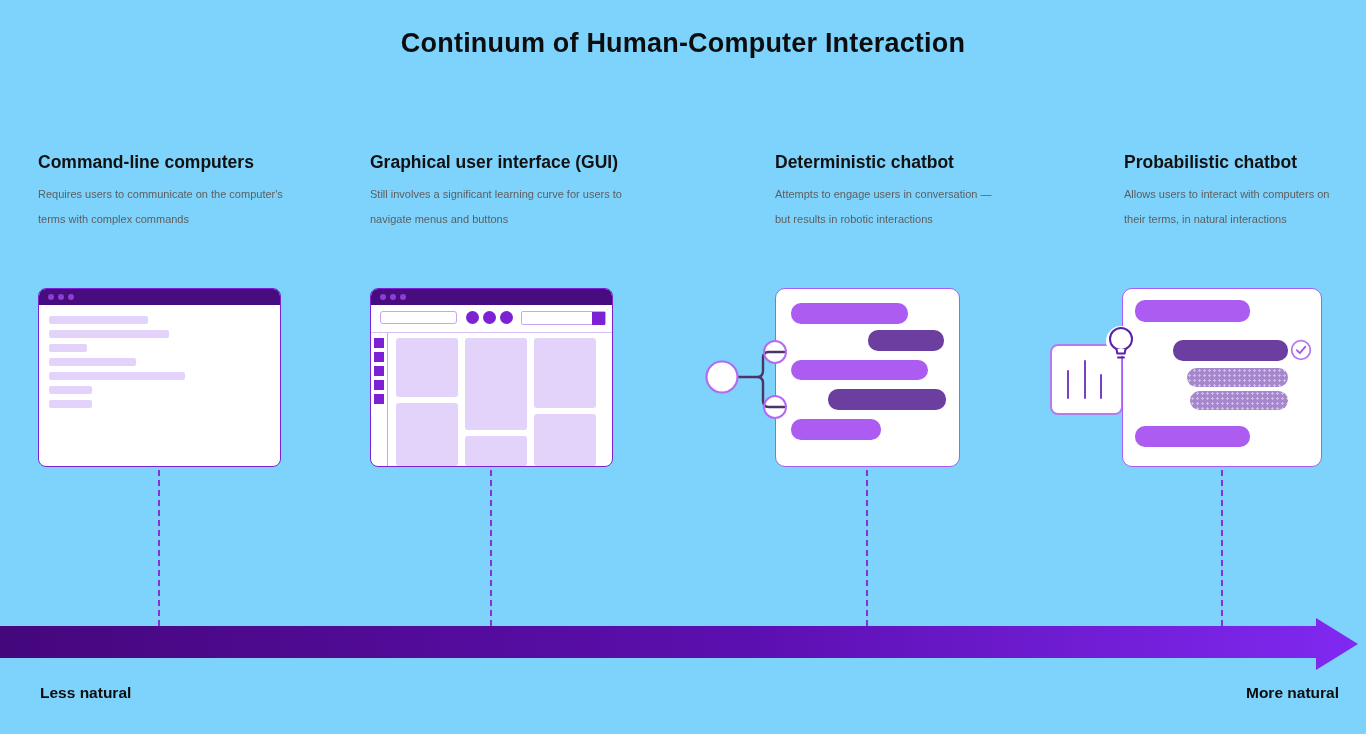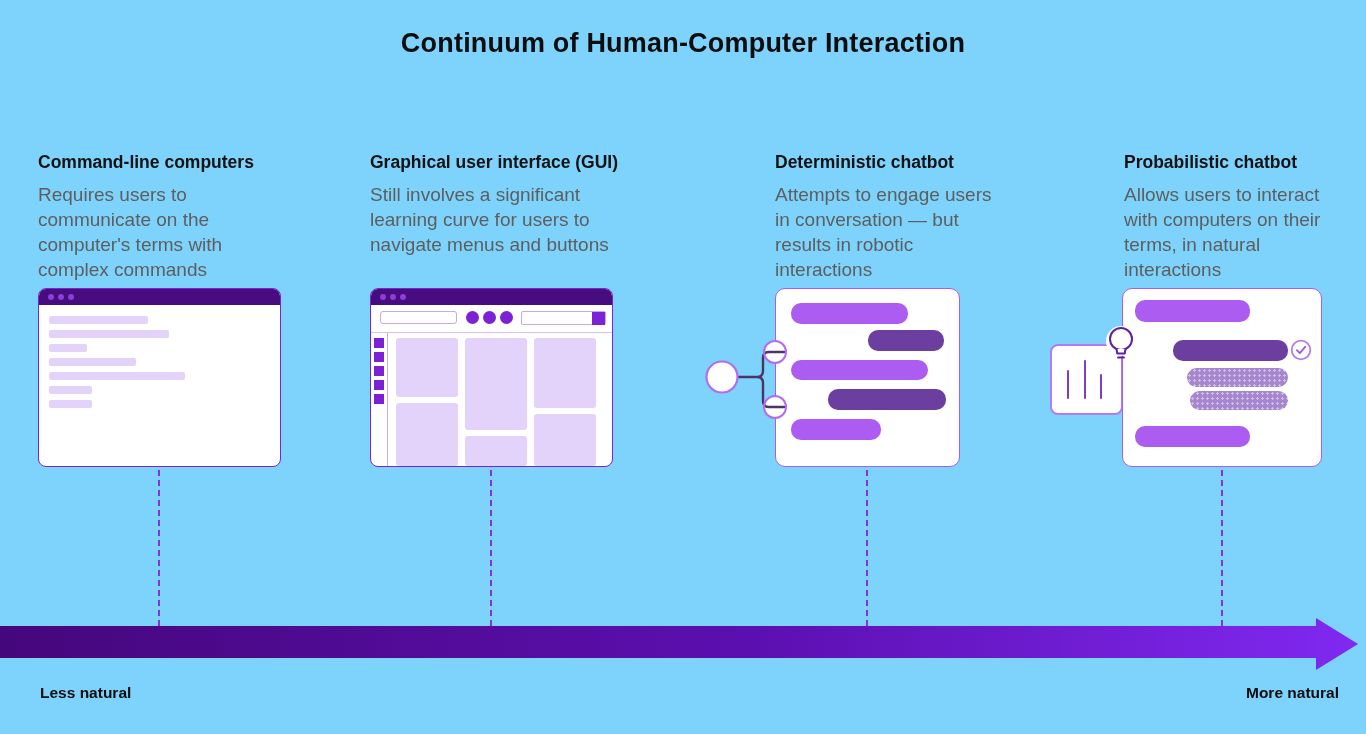--- a/index.html
+++ b/index.html
@@ -4,21 +4,21 @@
 <style>
   html,body{margin:0;padding:0;background:#ffffff;}
   body{font-family:"Liberation Sans","DejaVu Sans",sans-serif;}
   .canvas{position:relative;width:1366px;height:734px;background:#7dd3fc;overflow:hidden;}
 
   .page-title{position:absolute;left:0;top:28px;width:100%;text-align:center;
     font-size:27px;font-weight:700;color:#0d0d0d;letter-spacing:.2px;}
 
   .col{position:absolute;top:152px;}
   .col h3{margin:0;font-size:17.5px;font-weight:700;color:#111;}
-  .col p{margin:9px 0 0 0;font-size:19px;line-height:25px;color:#5e5e5e;}
+  .col p{margin:9px 0 0 0;font-size:11px;line-height:25px;color:#5e5e5e;}
   .col-1{left:38px;width:252px;}
   .col-2{left:370px;width:268px;}
   .col-3{left:775px;width:222px;}
   .col-4{left:1124px;width:224px;}
 
   
   .window{position:absolute;background:#fff;border:1.5px solid #7c22d4;border-radius:8px;
     overflow:hidden;box-sizing:border-box;}
   .titlebar{height:16px;background:#470d7e;display:flex;align-items:center;padding-left:9px;gap:4px;}
   .tdot{width:6px;height:6px;border-radius:50%;background:#8b3fd6;}

